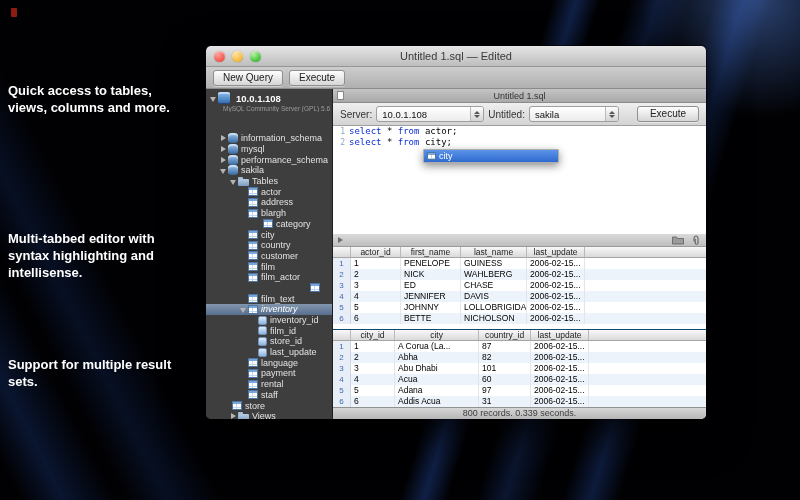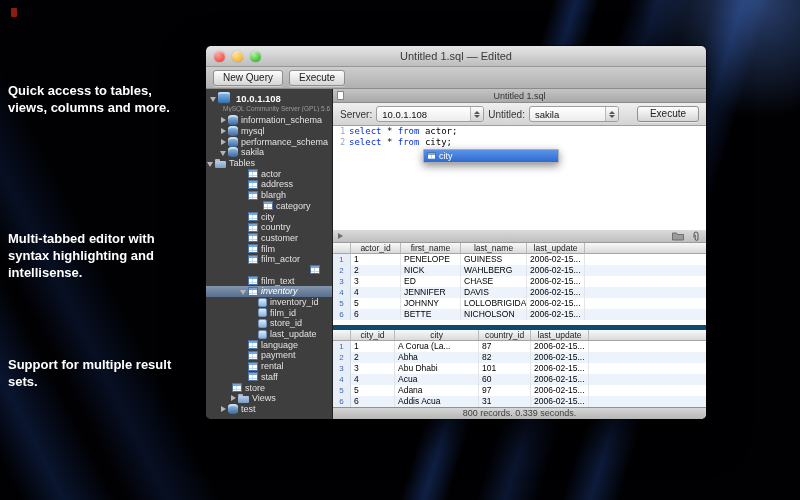--- a/index.html
+++ b/index.html
@@ -35,21 +35,21 @@
        background:linear-gradient(#fefefe,#d6d6d6);box-shadow:0 1px 0 rgba(255,255,255,.4);line-height:14px;
        font-family:"Liberation Sans",sans-serif;}
   .content{display:flex;height:330px;border-radius:0 0 5px 5px;overflow:hidden;background:#3e3e3e;}
 
   
   .sidebar{width:126px;flex:none;background:#3e3e3e;border-right:1px solid #1f1f1f;overflow:hidden;}
   .server-head{padding:3px 2px 1px 3px;}
   .sh-row{display:flex;align-items:center;}
   .sname{font-size:9.5px;font-weight:bold;color:#fff;margin-left:3px;}
   .ssub{font-size:6.5px;color:#9c9c9c;padding-left:14px;white-space:nowrap;overflow:hidden;margin-top:1px;}
-  .tree{margin-top:2px;}
+  .tree{margin-top:20px;}
   .tree-row{display:flex;align-items:center;height:10.7px;font-size:9px;color:#e2e2e2;white-space:nowrap;}
   .tree-row.selected{background:linear-gradient(#8396ad,#576e8e);color:#fff;font-style:italic;}
   .tri{width:9px;height:9px;display:inline-block;position:relative;flex:none;}
   .tri.collapsed::before{content:"";position:absolute;left:2px;top:1.5px;border-left:5px solid #b5b5b5;
        border-top:3.5px solid transparent;border-bottom:3.5px solid transparent;}
   .tri.expanded::before{content:"";position:absolute;left:1px;top:3px;border-top:5px solid #b5b5b5;
        border-left:3.5px solid transparent;border-right:3.5px solid transparent;}
   .ticon{display:inline-block;flex:none;margin-right:3px;}
   .i-server{width:12px;height:12px;border-radius:2px;background:linear-gradient(#8cc0f0,#2f66ad);
        box-shadow:inset 0 2px 0 rgba(255,255,255,.45), inset 0 -1px 0 rgba(0,0,0,.3);}
@@ -93,21 +93,21 @@
   .ac-item.sel{background:linear-gradient(#5b93e8,#2f6bd0);color:#fff;}
   .ac-item .i-table{width:9px;height:8px;margin-right:3px;}
 
   .rstrip{height:12px;flex:none;background:linear-gradient(#dadada,#bfbfbf);border-bottom:1px solid #9a9a9a;
        display:flex;align-items:center;padding:0 5px;gap:7px;}
   .rtri{width:0;height:0;border-left:5px solid #6d6d6d;border-top:3.5px solid transparent;border-bottom:3.5px solid transparent;}
   .rspacer{flex:1;}
 
   .rtable{flex:none;overflow:hidden;background:#fff;display:flex;flex-direction:column;}
   #rtable1{height:82px;}
-  #rtable2{height:77px;border-top:5px solid #0c4a6e;}
+  #rtable2{height:77px;border-top:1px solid #0c4a6e;}
   .t-head{display:flex;height:11px;flex:none;}
   .t-hcell{box-sizing:border-box;background:linear-gradient(#f8f8f8,#dadada);border-right:1px solid #b9b9b9;
        border-bottom:1px solid #a5a5a5;font-size:8.5px;line-height:10px;text-align:center;color:#222;
        overflow:hidden;white-space:nowrap;flex:none;}
   .t-row{display:flex;height:11px;flex:none;background:#fff;}
   .t-row.alt{background:#edf3fa;}
   .t-gut{width:18px;flex:none;box-sizing:border-box;background:#e8eef7;border-right:1px solid #ccd5e2;
        color:#3f68b0;font-size:8px;line-height:11px;text-align:center;}
   .t-head .t-gut{background:linear-gradient(#f8f8f8,#dadada);border-bottom:1px solid #a5a5a5;border-right:1px solid #b9b9b9;}
   .t-cell{box-sizing:border-box;border-right:1px solid #e2e6ec;padding-left:3px;font-size:8.5px;line-height:11px;
@@ -164,21 +164,21 @@
           <div class="tree-row" style="padding-left: 13px;">
             <span class="tri collapsed"></span>
             <span class="ticon i-db"></span>
             <span class="tlabel">performance_schema</span>
           </div>
           <div class="tree-row" style="padding-left: 13px;">
             <span class="tri expanded"></span>
             <span class="ticon i-db"></span>
             <span class="tlabel">sakila</span>
           </div>
-          <div class="tree-row" style=" align-items: center;">
+          <div class="tree-row" style="padding-left: 23px; align-items: center;">
             <span class="tri expanded"></span>
             <span class="ticon i-folder"></span>
             <span class="tlabel">Tables</span>
           </div>
           <div class="tree-row" style="padding-left: 33px;">
             <span class="tri leaf"></span>
             <span class="ticon i-table"></span>
             <span class="tlabel">actor</span>
           </div>
           <div class="tree-row" style="padding-left: 33px;">

